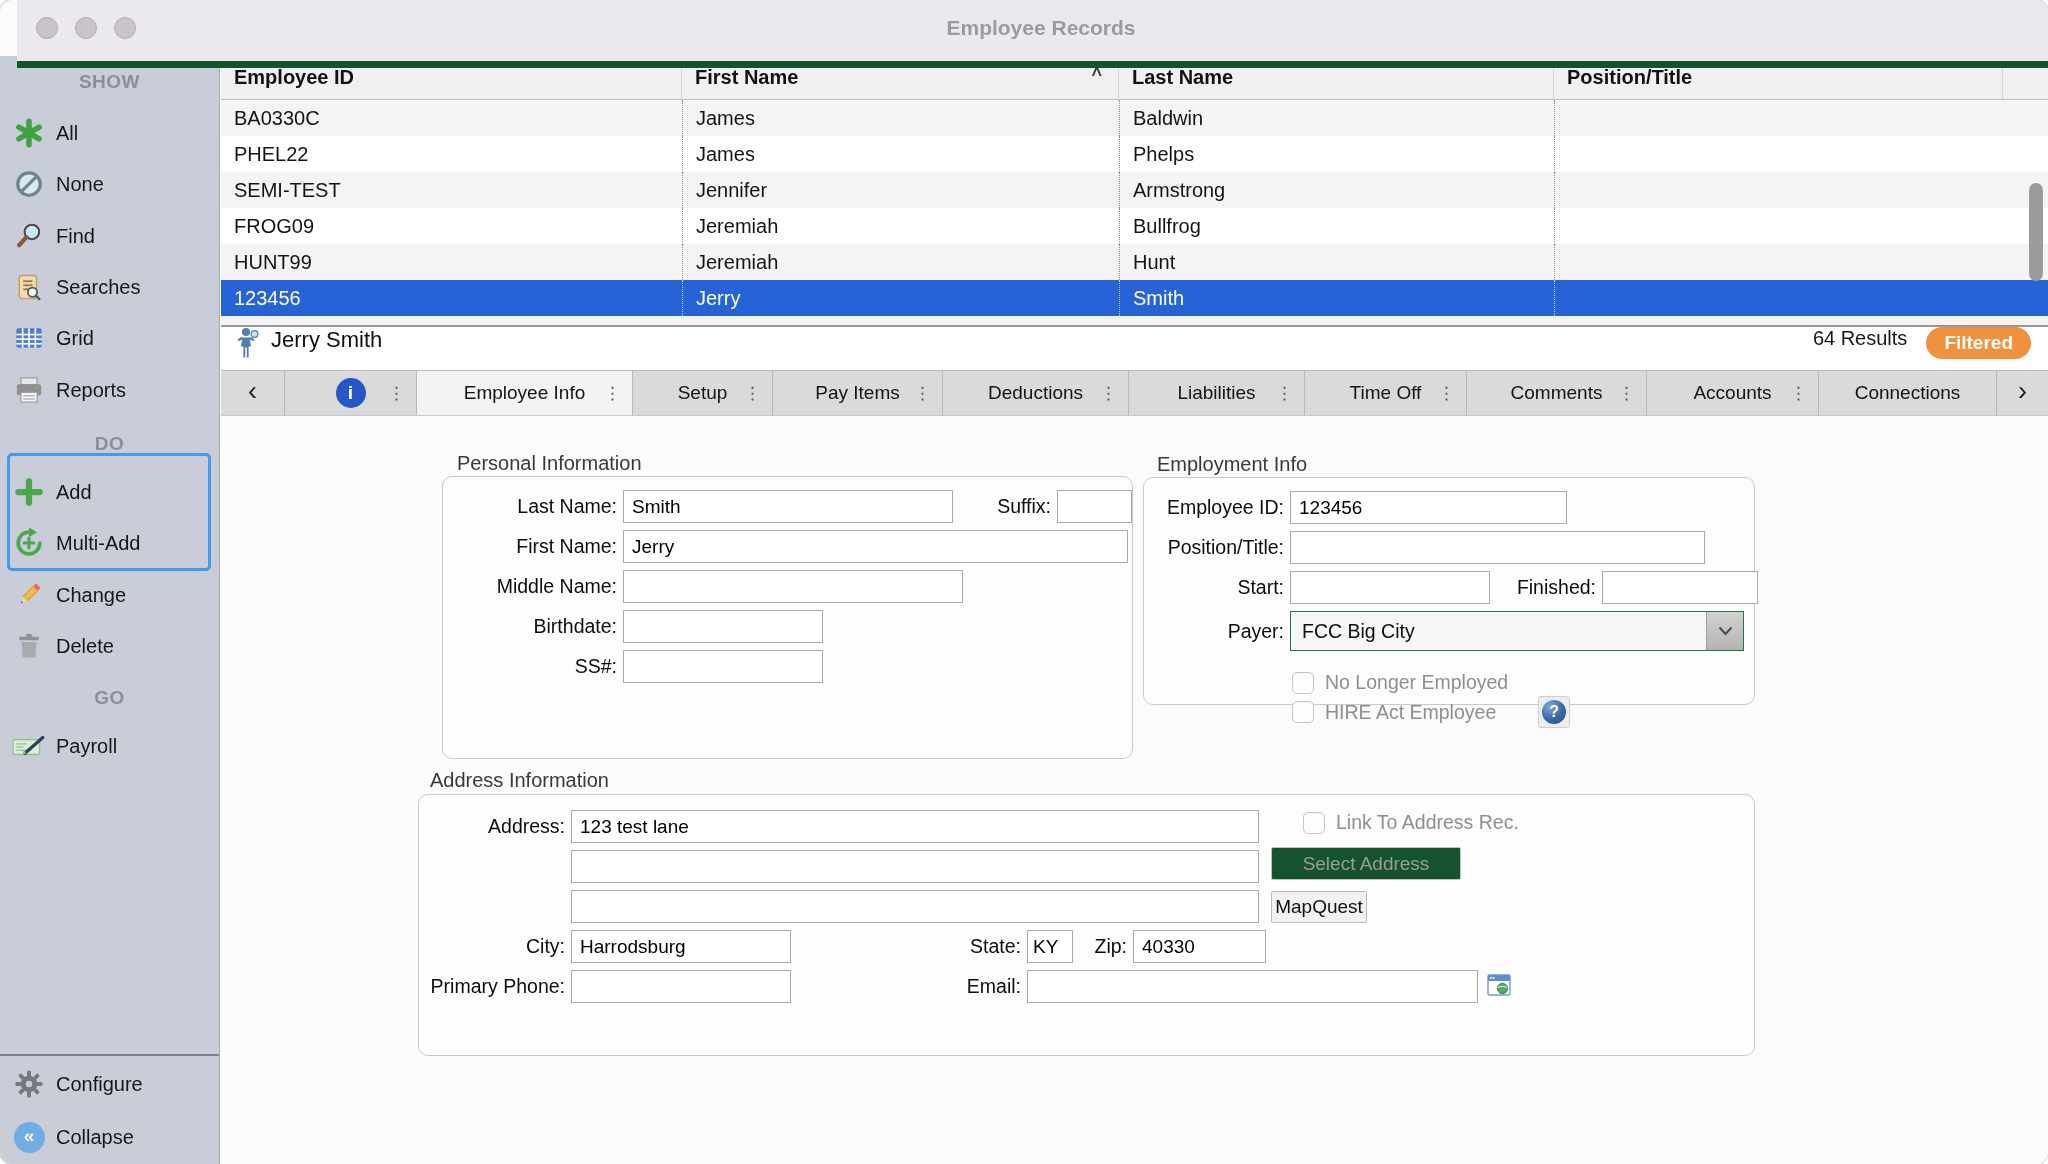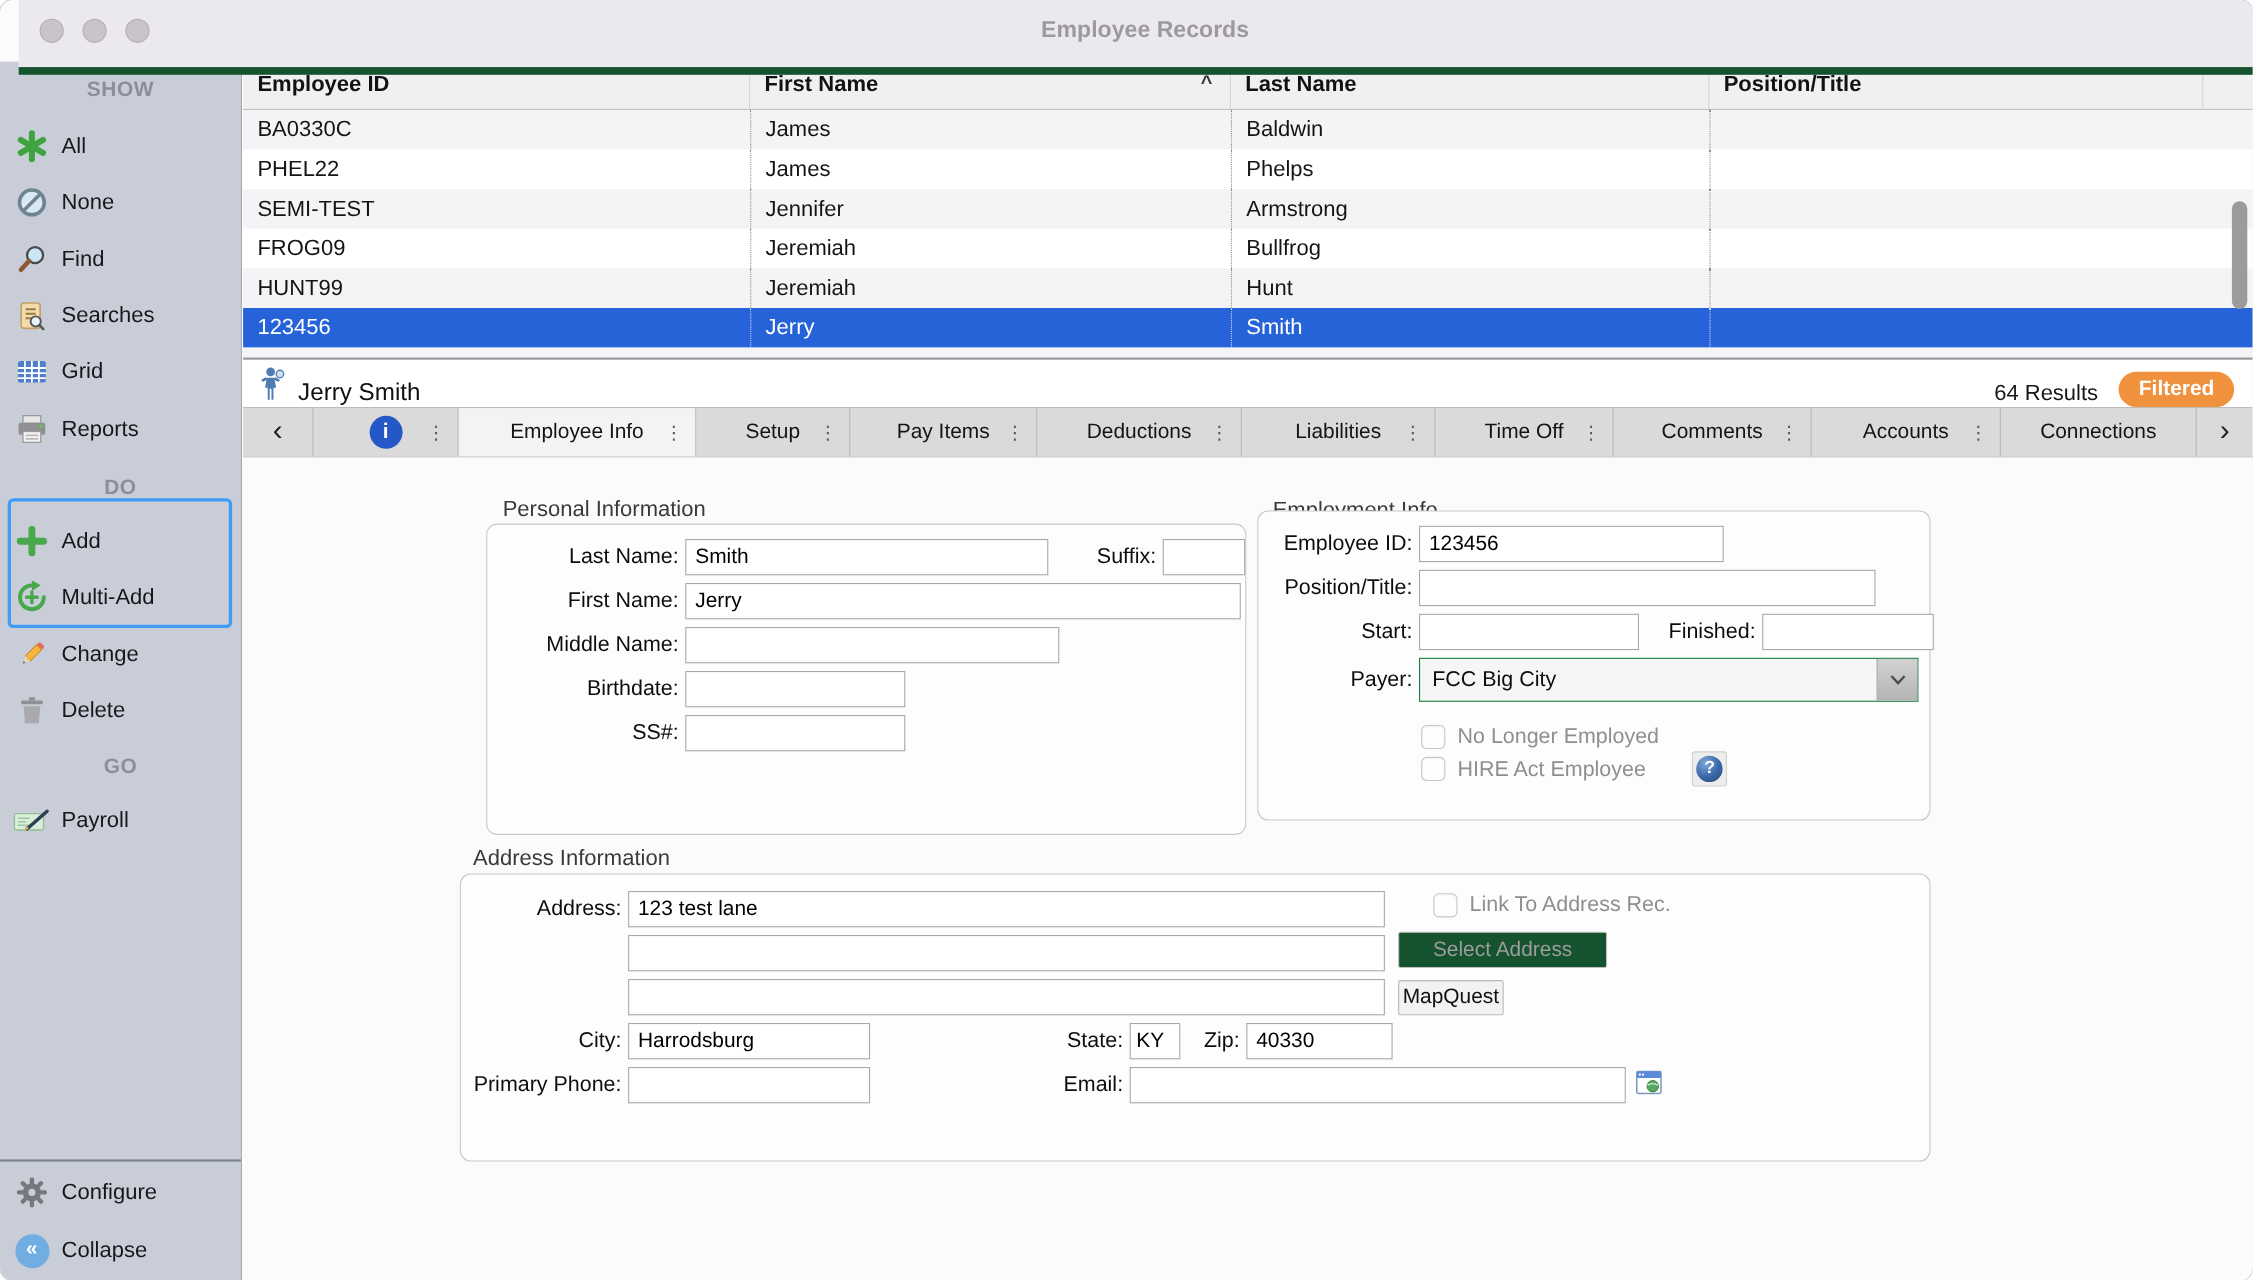--- a/index.html
+++ b/index.html
@@ -46,42 +46,42 @@
   .trow:nth-child(odd) { background:#f4f4f6; }
   .trow.sel { background:#2663d9; color:#ffffff; }
   .td { display:flex; align-items:center; padding-left:13px; overflow:hidden; white-space:nowrap; }
   .td + .td { border-left:1px dotted #8f8f8f; }
   .trow.sel .td + .td { border-left:1px dotted #cdd9f2; }
   .tstrip { position:absolute; top:260px; left:0; right:0; height:9px; background:#f4f4f6; }
   .vthumb { position:absolute; right:5px; top:127px; width:14px; height:98px;
     border-radius:7px; background:#9b9b9e; z-index:3; }
   
   .recbar { position:absolute; top:269px; left:0; right:0; height:46px; background:#ffffff;
-    border-top:2px solid #98989c; border-bottom:1px solid #bcbcbc; display:flex; align-items:flex-end; }
+    border-top:2px solid #98989c; border-bottom:1px solid #bcbcbc; display:flex; align-items:flex-start; }
   .recbar .person { margin-left:13px; }
   .rec-name { margin-left:11px; font-size:22px; color:#101013; }
   .results { margin-left:auto; font-size:20px; color:#17171a; }
   .pill { margin:0 17px 0 19px; background:#f0913e; color:#fff; font-weight:bold;
     font-size:19px; height:32px; line-height:32px; border-radius:16px; padding:0 18px; }
   
   .tabbar { position:absolute; top:315px; left:0; right:0; height:45px; background:#dbdadb;
     border-bottom:1px solid #c9c9c9; display:flex; overflow:hidden; }
   .tab { position:relative; display:flex; align-items:center; justify-content:center;
     border-right:1px solid #b9b8b9; font-size:19px; color:#141414; flex-shrink:1; white-space:nowrap; }
   .tab .dots { position:absolute; right:11px; color:#555; font-size:17px; }
   .tab.selected { background:#f4f3f4; }
   .nav { font-size:27px; color:#222; padding-bottom:4px; }
   .info-circle { width:30px; height:30px; border-radius:50%; background:#2558c6; color:#fff;
     font-weight:bold; font-size:19px; display:flex; align-items:center; justify-content:center; }
   
   .content { position:absolute; top:360px; left:0; right:0; bottom:0; background:#fbfbfb; }
   .gtitle { position:absolute; font-size:20px; color:#39393b; }
   .gbox { position:absolute; background:#fdfdfd; border:1px solid #c9c9c9; border-radius:10px; }
   #personal-box   { left:221px; top:60px;  width:691px;  height:283px; padding-top:13px; }
-  #employment-box { left:922px; top:48px;  width:612px;  height:282px; padding-top:13px; }
+  #employment-box { left:922px; top:61px;  width:612px;  height:228px; padding-top:13px; }
   #address-box    { left:197px; top:378px; width:1337px; height:262px; padding-top:15px; }
   .frow { display:flex; align-items:center; margin-bottom:7px; }
   .flabel { text-align:right; font-size:19.5px; color:#0d0d0f; flex:0 0 auto;
     margin-right:6px; white-space:nowrap; }
   .fin { height:33px; border:1px solid #a9a9a9; background:#fff; font-size:19px;
     font-family:inherit; padding:0 8px; border-radius:0; cursor:text; }
   .lw-p { width:174px; } .lw-e { width:140px; } .lw-a { width:146px; }
   .dropdown { display:flex; align-items:center; height:40px; width:454px;
     border:1px solid #15803d; background:#f6f6f6; }
   .dd-text { flex:1; padding-left:11px; font-size:19.5px; color:#0d0d0f; }

